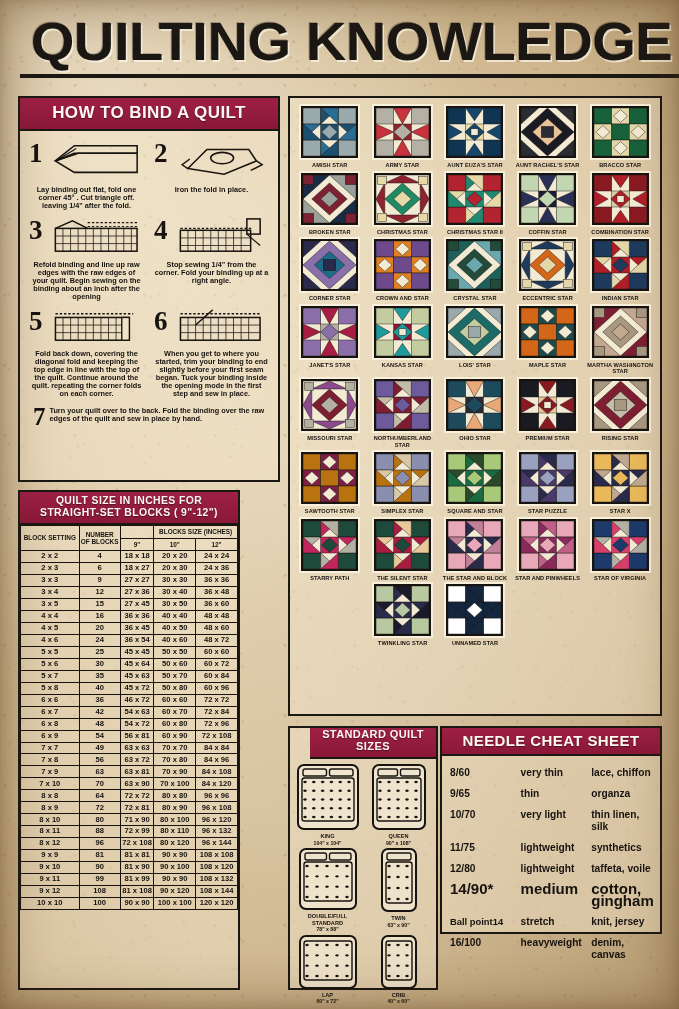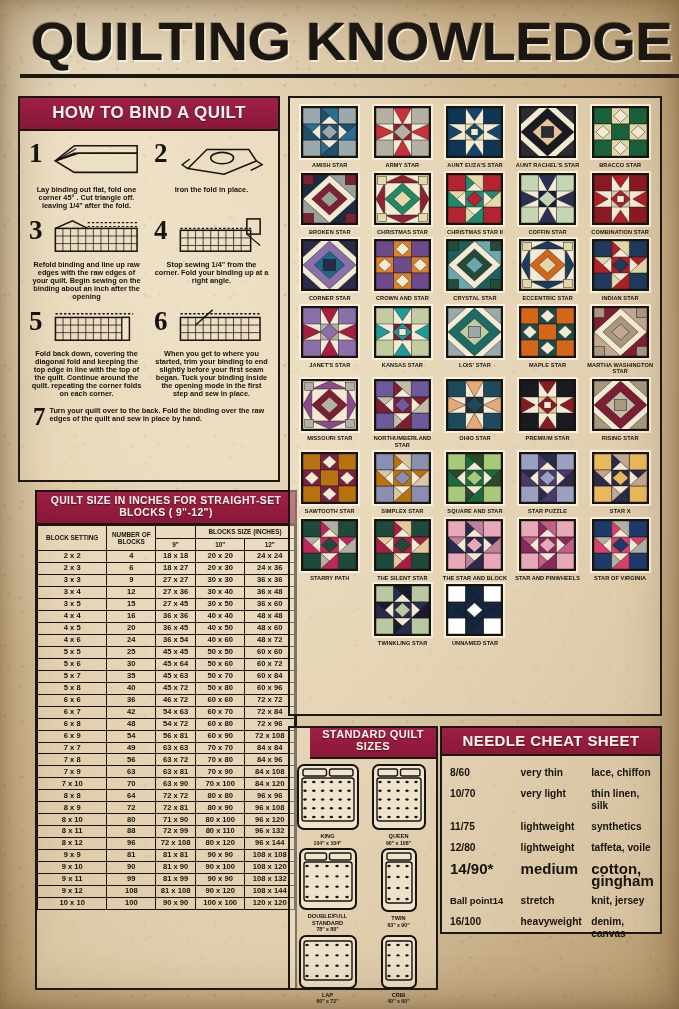--- a/index.html
+++ b/index.html
@@ -67,21 +67,21 @@
              line-height: 26px; color: #17130f; flex: 0 0 auto; }
   .diag { flex: 1 1 auto; }
   .step-cap { font-size: 7.3px; line-height: 8px; font-weight: 700;
               color: #17130f; text-align: center; margin-top: 2px; }
   .step7 { display: flex; gap: 4px; align-items: flex-start;
            padding: 2px 6px 0; }
   .step7 .stepnum { font-size: 25px; }
   .step7 .step-cap { text-align: left; margin-top: 3px; }
 
   
-  #size-panel { left: 35px; top: 490px; width: 262px; height: 500px; }
+  #size-panel { left: 18px; top: 490px; width: 222px; height: 500px; }
   #size-panel .bar { font-size: 10.4px; padding: 3px 6px 4px; line-height: 12px; }
   table.qt { width: 100%; border-collapse: collapse; font-size: 8px; }
   table.qt th, table.qt td {
     border: 1.6px solid #17130f; text-align: center;
     font-weight: 700; color: #17130f;
     padding: 1.2px 0;
   }
   table.qt th { font-size: 6.4px; line-height: 7.5px; padding: 2px 1px; }
   table.qt td { font-size: 7.6px; line-height: 8.6px; }
   table.qt tr td:first-child { width: 27%; }
@@ -1358,20 +1358,25 @@
 
   <div class="panel" id="needle-panel">
     <div class="bar">NEEDLE CHEAT SHEET</div>
     <div class="needle-rows" id="needle-rows">
         <div class="nrow">
           <div class="c1">8/60</div>
           <div class="c2">very thin</div>
           <div class="c3">lace, chiffon</div>
         </div>
         <div class="nrow">
+          <div class="c1">9/65</div>
+          <div class="c2">thin</div>
+          <div class="c3">organza</div>
+        </div>
+        <div class="nrow">
           <div class="c1">10/70</div>
           <div class="c2">very light</div>
           <div class="c3">thin linen, silk</div>
         </div>
         <div class="nrow">
           <div class="c1">11/75</div>
           <div class="c2">lightweight</div>
           <div class="c3">synthetics</div>
         </div>
         <div class="nrow">

